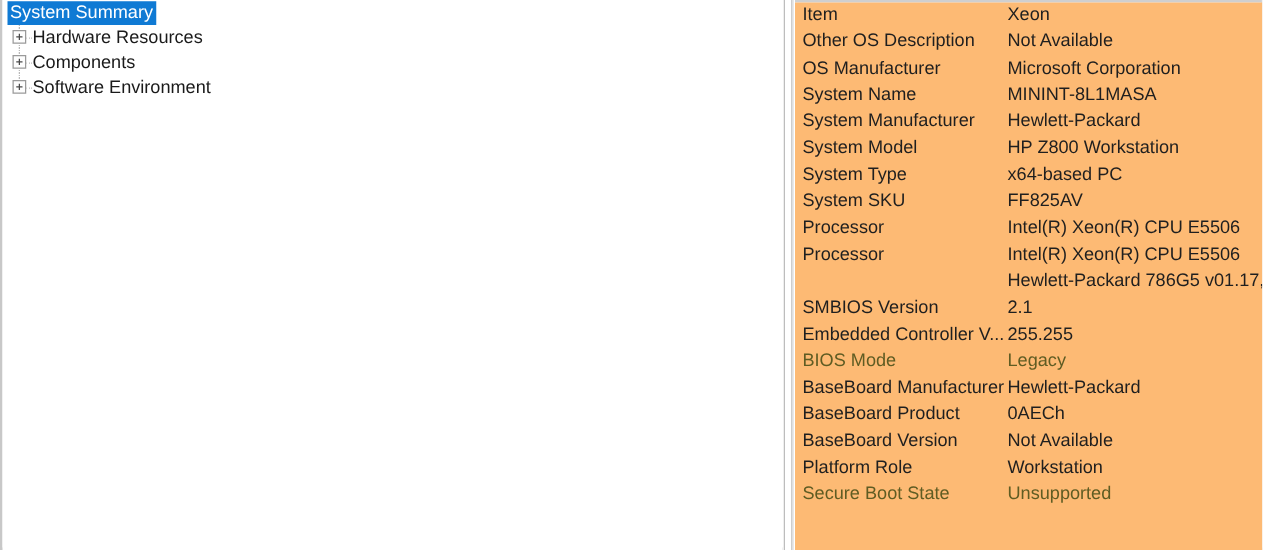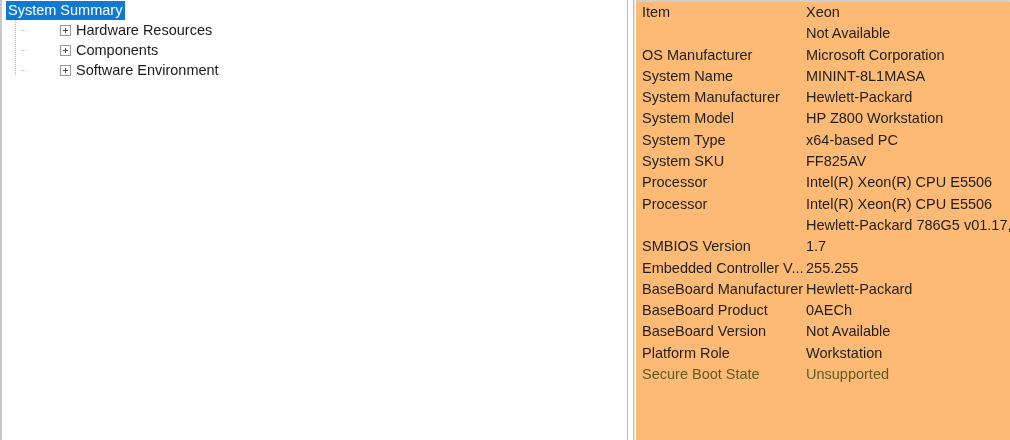--- a/index.html
+++ b/index.html
@@ -68,22 +68,21 @@
     padding-left: 4px;
   }
   .tree-root .tree-label-sel {
     display: inline-block;
     background: #0f7ad4;
     color: #ffffff;
     padding: 0 3px 0 2px;
     line-height: 19px;
   }
   .tree-child {
-    padding-left: 24px;
-    margin-left: 34px;
+    padding-left: 8px;
   }
   .expander {
     display: inline-block;
     position: relative;
     width: 11px;
     height: 11px;
     vertical-align: middle;
     margin-right: 5px;
     margin-bottom: 2px;
     border: 1px solid #9a9a9a;
@@ -230,20 +229,21 @@
 
   <div class="list-pane">
     <div class="list-rows" id="list-rows">
 
       <div class="row">
         <span class="cell-item">Item</span>
         <span class="cell-value">Xeon</span>
       </div>
 
     <div class="row">
+          <span class="cell-item">Other OS Description</span>
           <span class="cell-value">Not Available</span>
         </div>
         <div class="row">
           <span class="cell-item">OS Manufacturer</span>
           <span class="cell-value">Microsoft Corporation</span>
         </div>
         <div class="row">
           <span class="cell-item">System Name</span>
           <span class="cell-value">MININT-8L1MASA</span>
         </div>
@@ -269,25 +269,29 @@
         </div>
         <div class="row">
           <span class="cell-item">Processor</span>
           <span class="cell-value">Intel(R) Xeon(R) CPU          E5506</span>
         </div>
         <div class="row">
           <span class="cell-value">Hewlett-Packard 786G5 v01.17, 8/</span>
         </div>
         <div class="row">
           <span class="cell-item">SMBIOS Version</span>
-          <span class="cell-value">1.7</span>
+          <span class="cell-value">2.1</span>
         </div>
         <div class="row">
           <span class="cell-item">Embedded Controller V...</span>
           <span class="cell-value">255.255</span>
+        </div>
+        <div class="row hl">
+          <span class="cell-item">BIOS Mode</span>
+          <span class="cell-value">Legacy</span>
         </div>
         <div class="row">
           <span class="cell-item">BaseBoard Manufacturer</span>
           <span class="cell-value">Hewlett-Packard</span>
         </div>
         <div class="row">
           <span class="cell-item">BaseBoard Product</span>
           <span class="cell-value">0AECh</span>
         </div>
         <div class="row">

